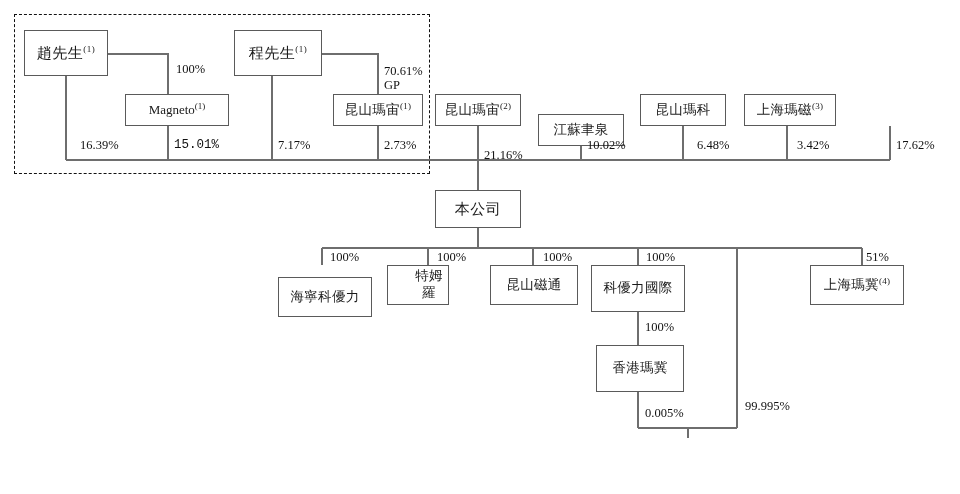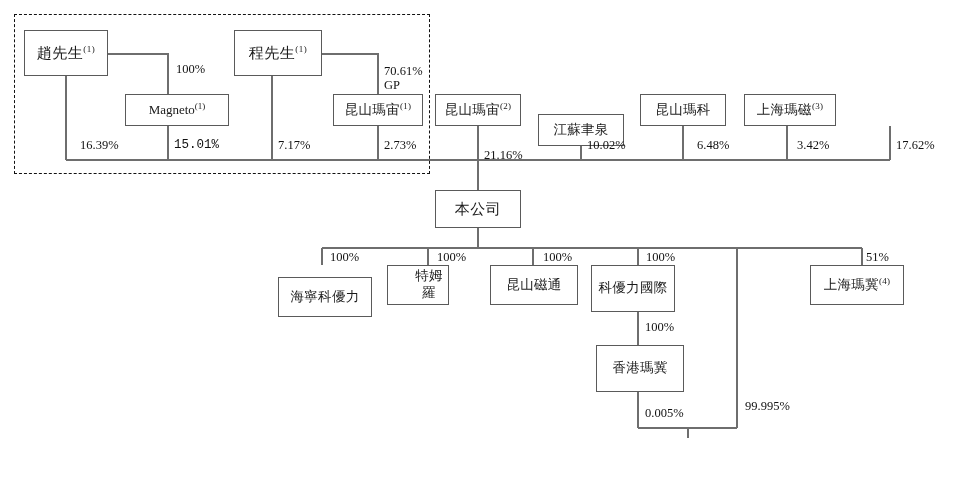--- a/index.html
+++ b/index.html
@@ -167,21 +167,21 @@
   </div>
 
   <div class="box" style="left:387px; top:265px; width:62px; height:40px;padding-left:22px;">
     <span class="lbl cjk-sm"><span>特姆羅</span></span>
   </div>
 
   <div class="box" style="left:490px; top:265px; width:88px; height:40px;">
     <span class="lbl cjk-sm"><span>昆山磁通</span></span>
   </div>
 
-  <div class="box" style="left:591px; top:265px; width:84px; height:47px;">
+  <div class="box" style="left:591px; top:265px; width:94px; height:47px;">
     <span class="lbl cjk-sm"><span>科優力國際</span></span>
   </div>
 
   <div class="box" style="left:810px; top:265px; width:94px; height:40px;">
     <span class="lbl cjk-sm"><span>上海瑪冀</span><span class="sup">(4)</span></span>
   </div>
 
   <div class="box" style="left:596px; top:345px; width:88px; height:47px;">
     <span class="lbl cjk-sm"><span>香港瑪冀</span></span>
   </div>

